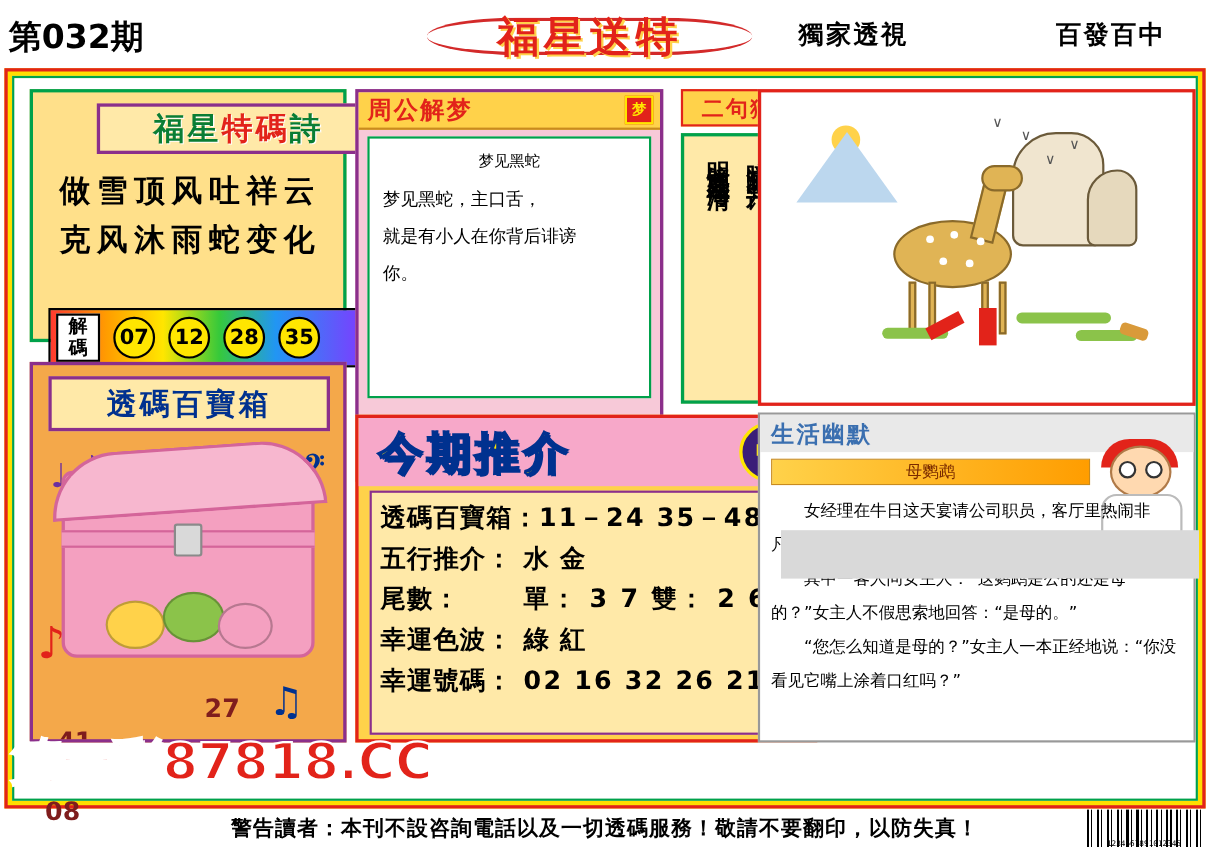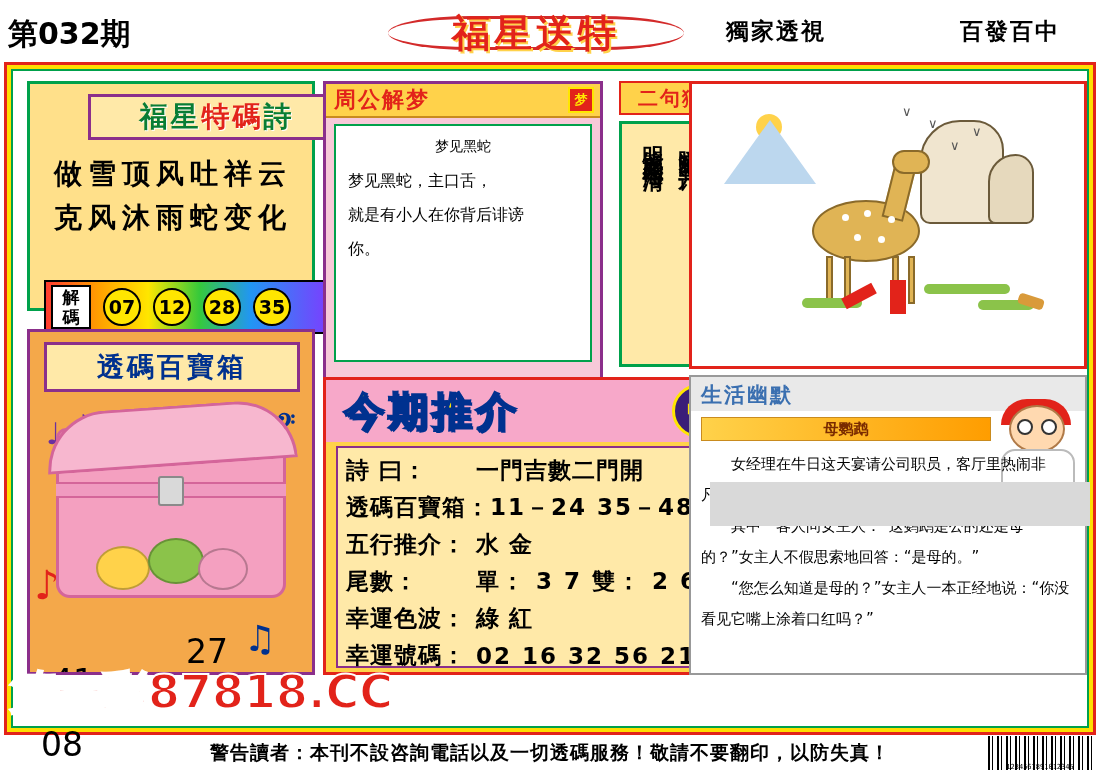--- a/index.html
+++ b/index.html
@@ -141,21 +141,21 @@
   }
   .chest-lock{
     position:absolute; left:128px; top:144px; width:26px; height:30px;
     background:#d9d9d9; border:2px solid #8a8a8a; border-radius:3px;
   }
   .egg{
     position:absolute; border-radius:50%;
     border:2px solid rgba(0,0,0,.25);
   }
   .t-num{
-    position:absolute; font-size:33px; color:#000000; font-weight:normal;
+    position:absolute; font-size:23px; color:#7f1d1d; font-weight:bold;
     font-family:"DejaVu Sans","Liberation Sans",sans-serif;
   }
   .star{
     position:absolute; color:#ffe600; font-size:26px;
   }
   .note{
     position:absolute; color:#6b2fa0; font-size:30px; font-weight:bold;
   }
   
   .box-dream{
@@ -318,21 +318,21 @@
   }
   .humor-title{
     position:absolute; left:10px; top:4px;
     font-size:21px; font-weight:bold; color:#3a6fb0; letter-spacing:2px;
   }
   .humor-sub{
     position:absolute; left:10px; top:40px; width:290px; height:24px;
     background:linear-gradient(90deg,#ffd24a,#ff9d00);
     border:1px solid #c98b1e;
     display:flex; align-items:center; justify-content:center;
-    font-size:15px; font-weight:bold; color:#7a2b00;
+    font-size:15px; font-weight:normal; color:#7a2b00;
   }
   .humor-body{
     position:absolute; left:10px; top:72px; width:374px; height:218px;
     font-size:15px; line-height:31px; color:#000;
   }
   .humor-body p{ margin:0; }
   .humor-face{
     position:absolute; right:4px; top:22px; width:86px; height:96px;
   }
   .face-head{
@@ -478,42 +478,38 @@
         </div>
       </div>
 
       <div class="box-tuijie">
         <div class="tuijie-band">
           <div class="tuijie-title">今期推介</div>
           <div class="tuijie-logo">中</div>
         </div>
         <div class="tuijie-body">
           <div class="tj-row">
-            <span class="tj-label">詩 曰：</span>
-            <span class="tj-val">一門吉數二門開</span>
-          </div>
-          <div class="tj-row">
             <span class="tj-label">透碼百寶箱：</span>
             <span class="tj-val num">11－24  35－48</span>
           </div>
           <div class="tj-row">
             <span class="tj-label">五行推介：</span>
             <span class="tj-val">水 金</span>
           </div>
           <div class="tj-row">
             <span class="tj-label">尾數：</span>
             <span class="tj-val num">單： 3 7  雙： 2 6</span>
           </div>
           <div class="tj-row">
             <span class="tj-label">幸運色波：</span>
             <span class="tj-val">綠 紅</span>
           </div>
           <div class="tj-row">
             <span class="tj-label">幸運號碼：</span>
-            <span class="tj-val num">02 16 32 56 21</span>
+            <span class="tj-val num">02 16 32 26 21</span>
           </div>
         </div>
       </div>
 
       <div class="box-pic">
         <div class="pic-sun"></div>
         <div class="pic-mountain"></div>
         <div class="pic-rock"></div>
         <div class="pic-rock2"></div>
         <div class="pic-deer-body"></div>

